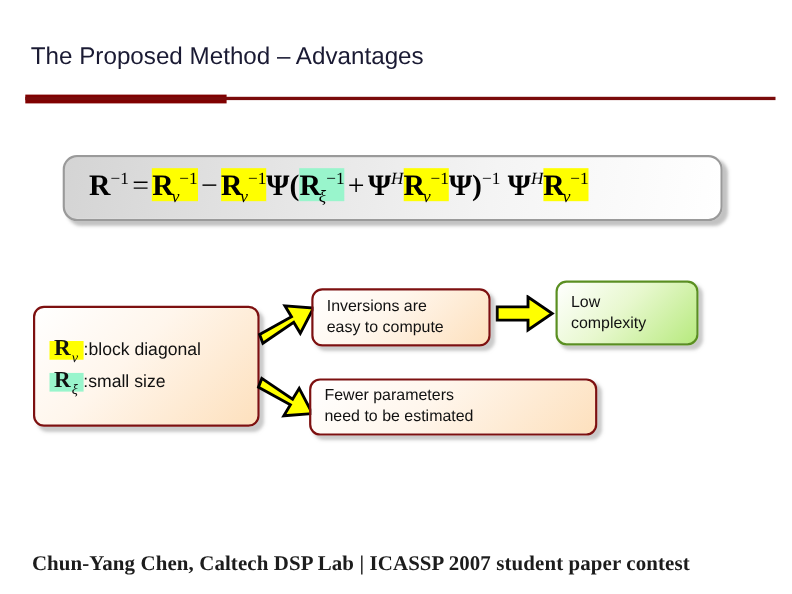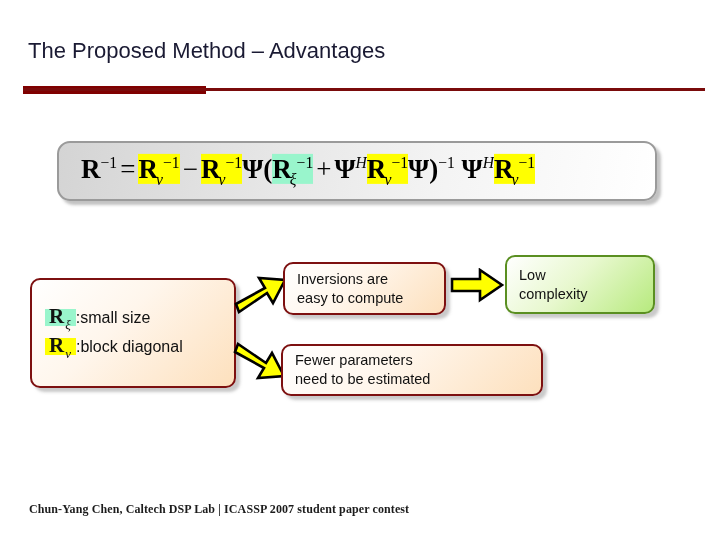--- a/index.html
+++ b/index.html
@@ -147,33 +147,33 @@
   .rsub {
     font-family: "Liberation Serif", serif;
     font-style: italic;
     font-size: 13px;
     vertical-align: -0.45em;
     padding-right: 5px;
   }
 
   #box-inv   { left: 283px; top: 262px; width: 163px; height: 53px; }
   #box-fewer { left: 281px; top: 344px; width: 262px; height: 52px; }
-  #box-low   { left: 505px; top: 255px; width: 150px; height: 59px; }
+  #box-low   { left: 505px; top: 255px; width: 130px; height: 59px; }
 
   
   .arrow { position: absolute; }
 
   
   #footer {
     position: absolute;
     left: 29px;
     top: 502px;
     font-family: "Liberation Serif", serif;
     font-weight: bold;
-    font-size: 12px;
+    font-size: 19px;
     color: #1c1c1c;
     letter-spacing: 0.1px;
     white-space: nowrap;
   }
 </style>
 </head>
 <body>
 
 <div id="slide">
 
@@ -182,22 +182,22 @@
   <div id="rule-thin"></div>
 
   <div id="eq-box">
     <div id="eq-inner">
       <span class="mvar">R</span><span class="sup-n">−1</span><span class="op">=</span><span class="hl-y"><span class="mvar">R</span><span class="sub">ν</span><span class="sup-n">−1</span></span><span class="op">−</span><span class="hl-y"><span class="mvar">R</span><span class="sub">ν</span><span class="sup-n">−1</span></span><span class="mvar">Ψ</span><span class="mvar">(</span><span class="hl-g"><span class="mvar">R</span><span class="sub">ξ</span><span class="sup-n">−1</span></span><span class="op">+</span><span class="mvar">Ψ</span><span class="sup">H</span><span class="hl-y"><span class="mvar">R</span><span class="sub">ν</span><span class="sup-n">−1</span></span><span class="mvar">Ψ</span><span class="mvar">)</span><span class="sup-n">−1</span><span class="mvar">&nbsp;Ψ</span><span class="sup">H</span><span class="hl-y"><span class="mvar">R</span><span class="sub">ν</span><span class="sup-n">−1</span></span>
     </div>
   </div>
 
   <div class="fbox fbox-red" id="box-left">
     <div id="box-left-lines">
+      <div class="bl-line"><span class="hl-y"><span class="rsym">R</span><span class="rsub">ν</span></span><span>:block diagonal</span></div>
       <div class="bl-line"><span class="hl-g"><span class="rsym">R</span><span class="rsub">ξ</span></span><span>:small size</span></div>
-      <div class="bl-line"><span class="hl-y"><span class="rsym">R</span><span class="rsub">ν</span></span><span>:block diagonal</span></div>
     </div>
   </div>
 
   <svg class="arrow" style="left:233px; top:262px;" width="58" height="62" viewBox="0 0 58 62">
     <polygon points="3,42 32,26 26,16 52,18 40,41 34,31 6,50" fill="#ffff00" stroke="#000000" stroke-width="2.6" stroke-linejoin="miter"></polygon>
   </svg>
 
   <svg class="arrow" style="left:232px; top:338px;" width="58" height="62" viewBox="0 0 58 62">
     <polygon points="3,14 32,30 26,40 52,38 40,15 34,25 6,6" fill="#ffff00" stroke="#000000" stroke-width="2.6" stroke-linejoin="miter"></polygon>
   </svg>

